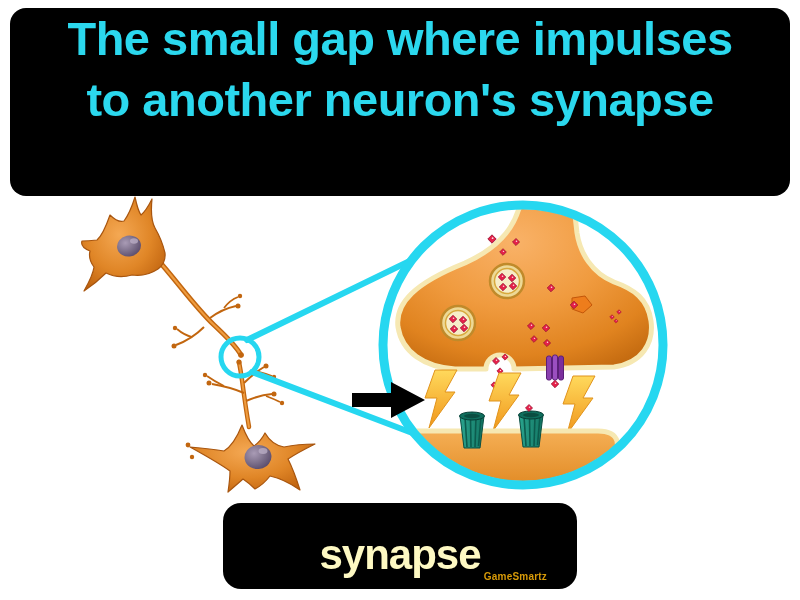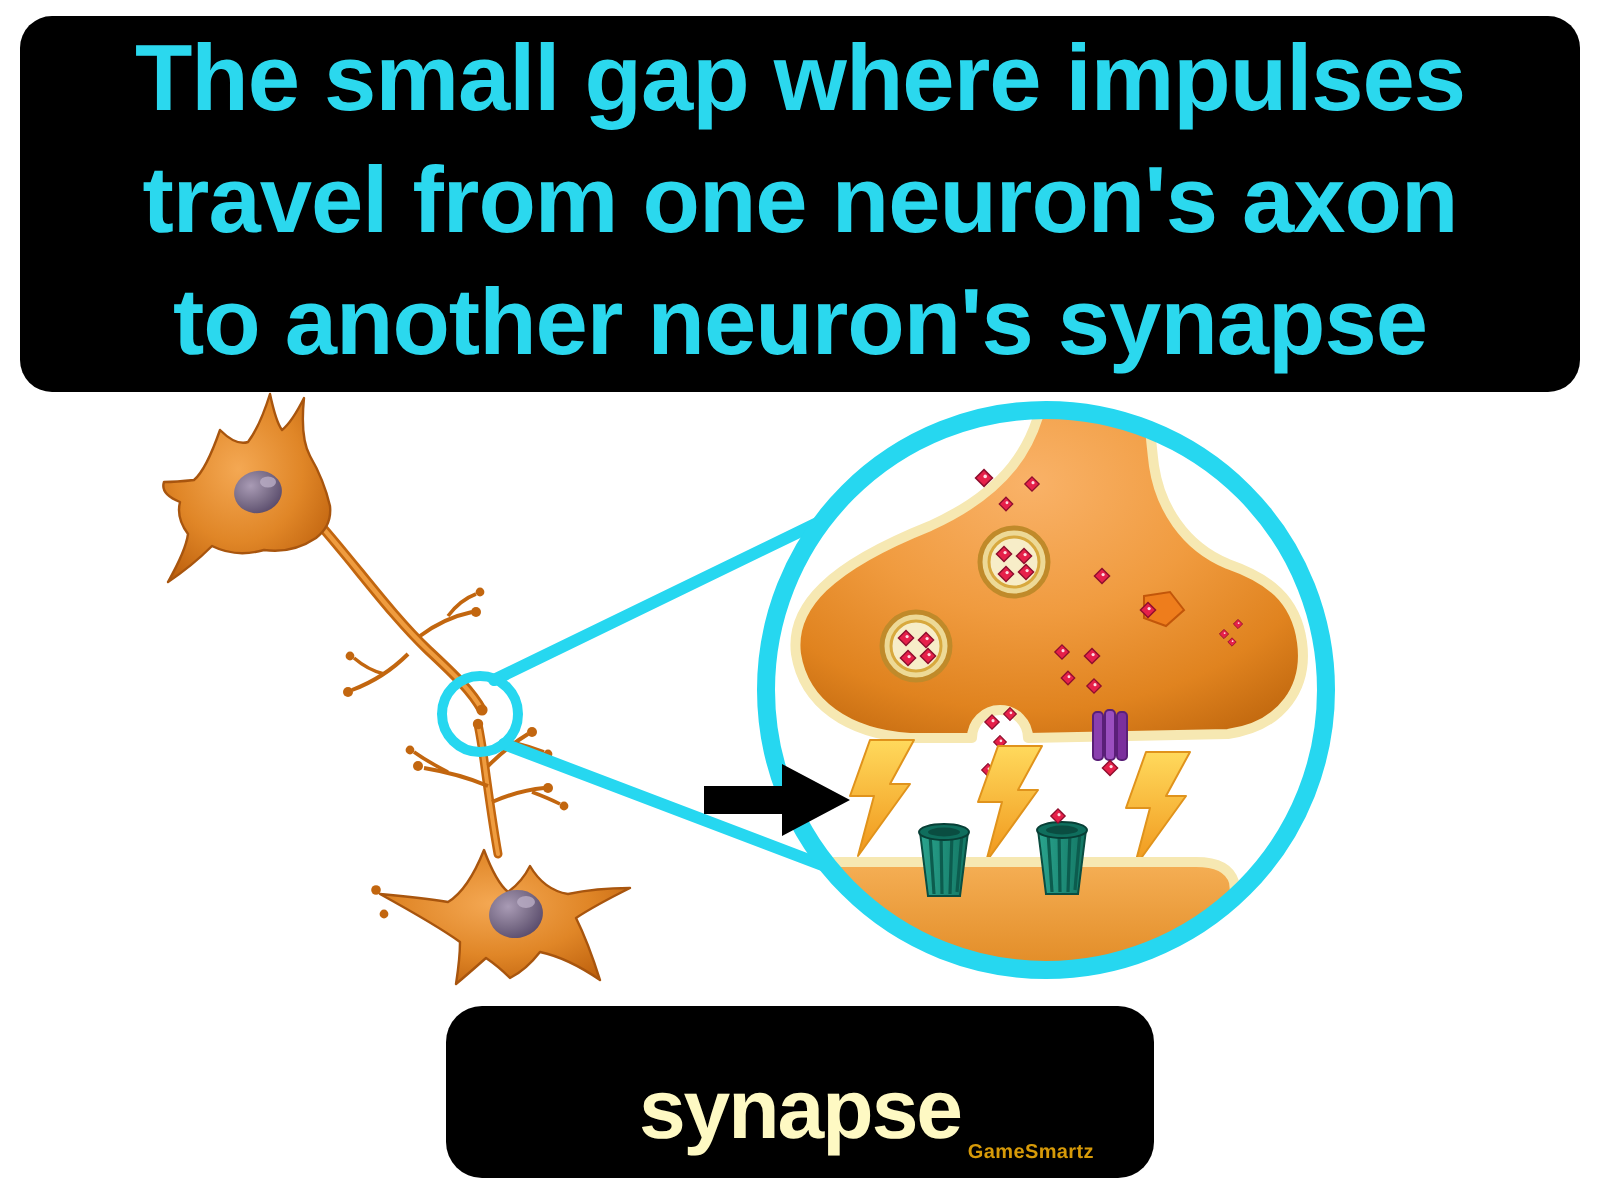--- a/index.html
+++ b/index.html
@@ -32,21 +32,20 @@
     color:#d79a08; font-size:10px; font-weight:bold; letter-spacing:0.2px;text-align:center;
   }
 </style>
 </head>
 <body>
 
 <div class="page">
 
   <div class="def-box">
     <div class="def-line">The small gap where impulses</div>
-    <div class="def-line">travel from one neuron's axon</div>
     <div class="def-line">to another neuron's synapse</div>
   </div>
 
   <div class="illustration">
     <svg width="800" height="310" viewBox="0 0 800 310">
       <defs>
         <radialGradient id="neuronG" cx="45%" cy="40%" r="70%">
           <stop offset="0%" stop-color="#f4a853"></stop>
           <stop offset="55%" stop-color="#e08627"></stop>
           <stop offset="100%" stop-color="#bc5f0c"></stop>

